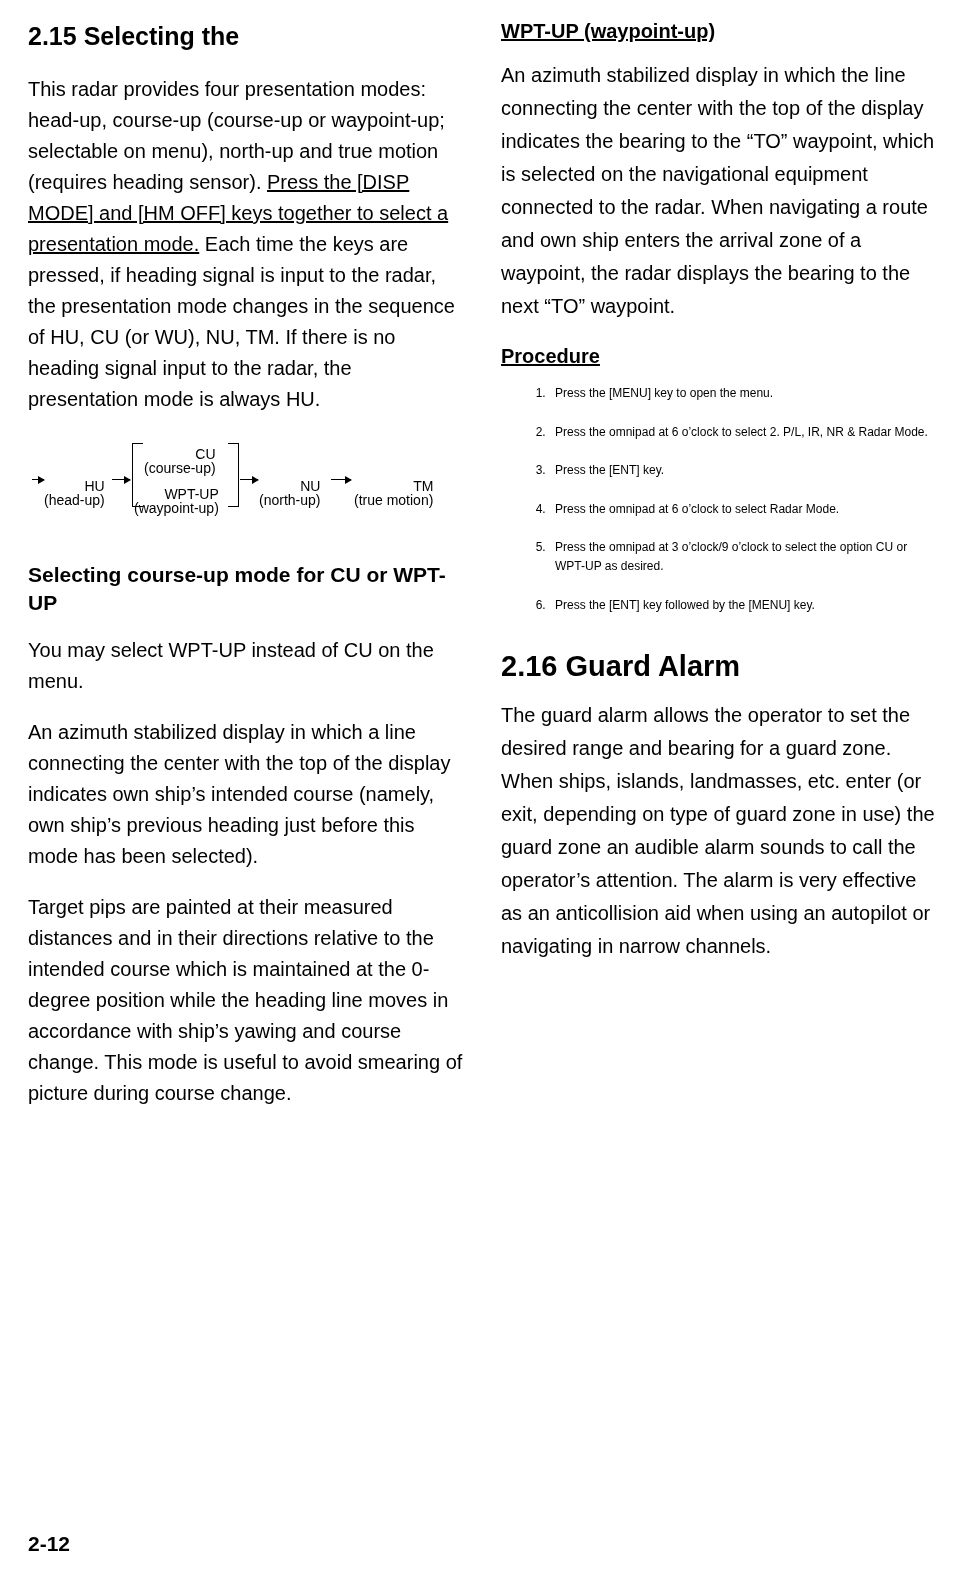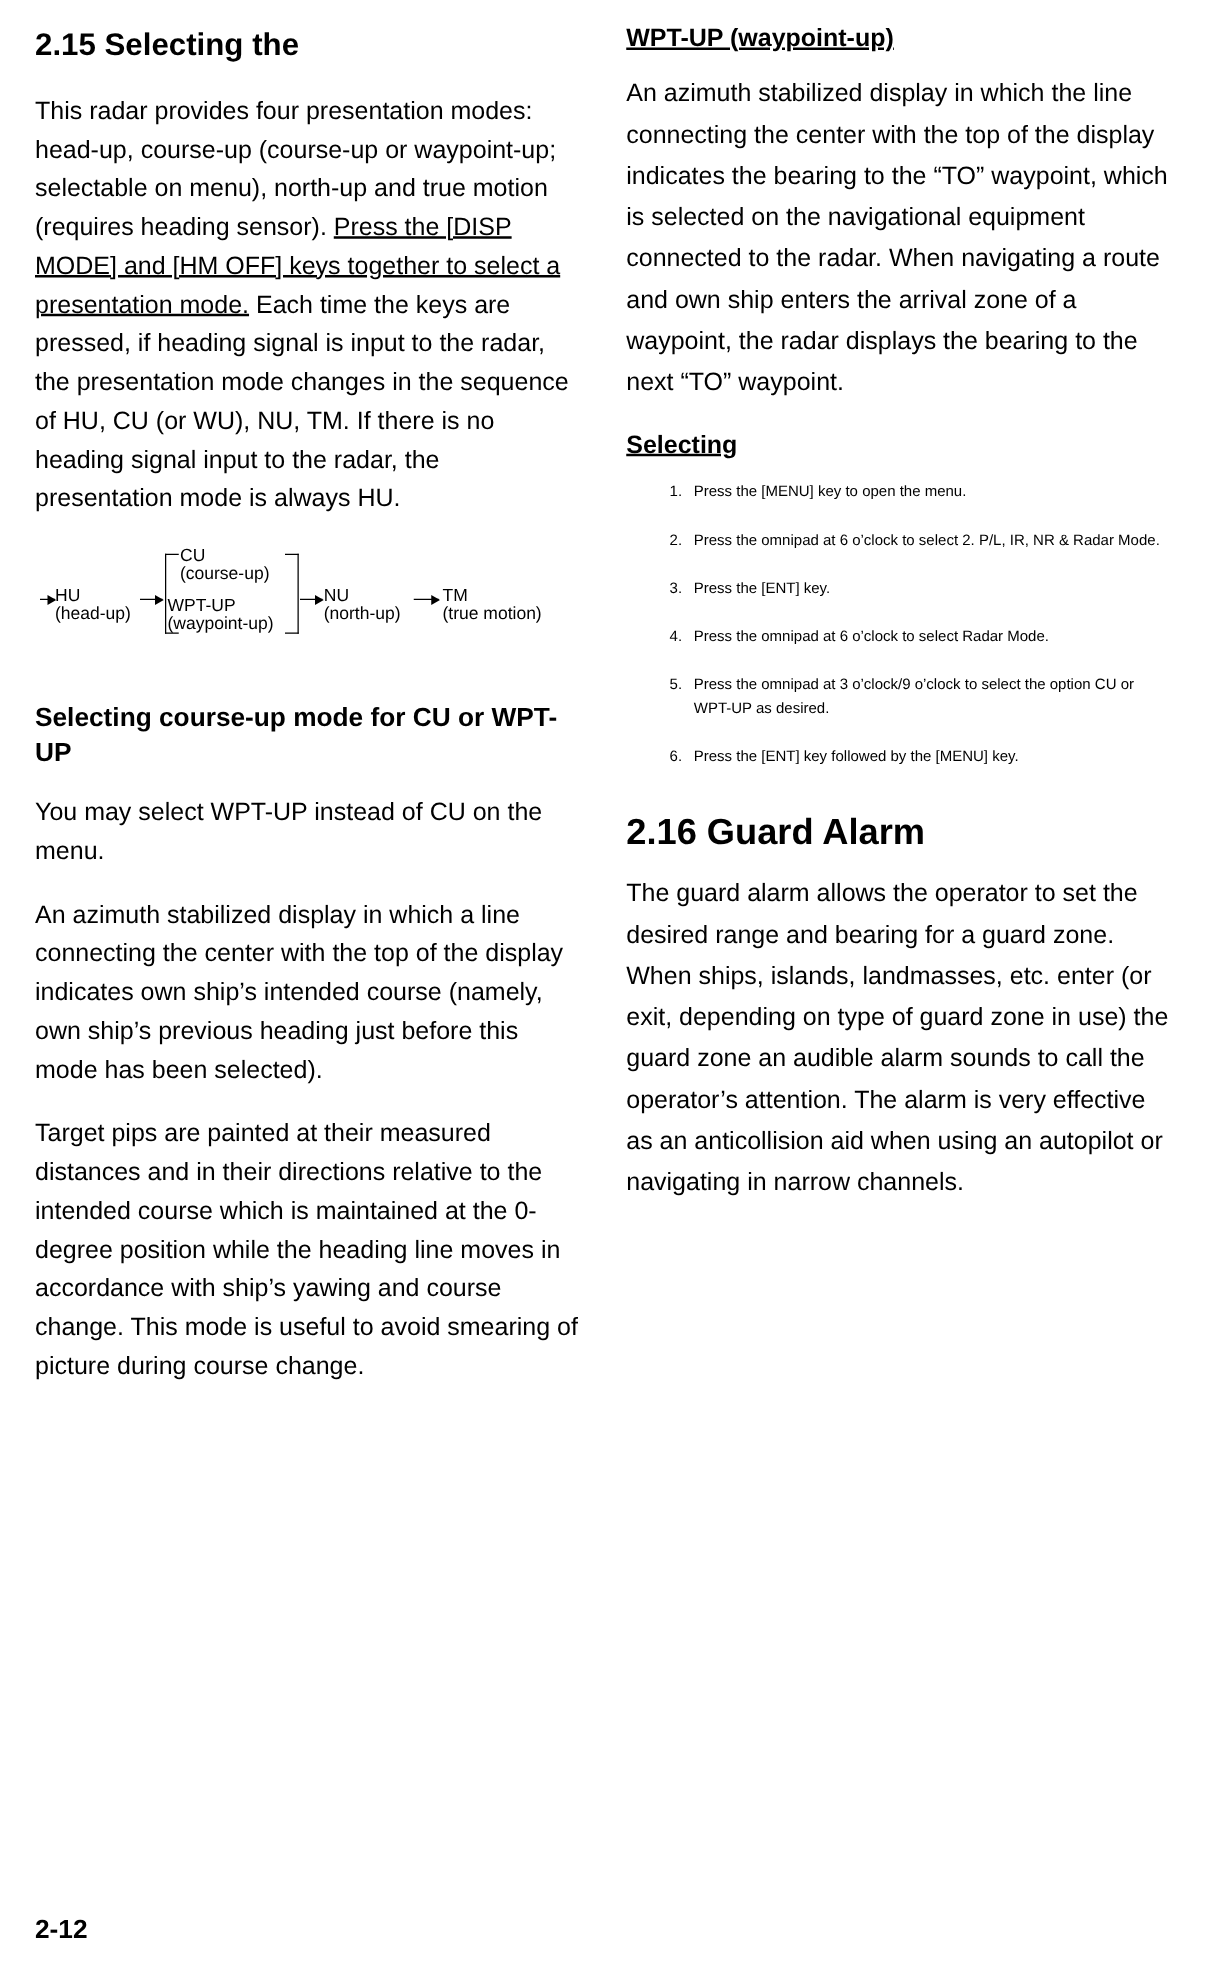--- a/index.html
+++ b/index.html
@@ -14,21 +14,21 @@
   .indent-hang { padding-left:56px; text-indent:-56px; }
   .u { text-decoration:underline; }
   .b { font-weight:bold; }
   .sub-h { font-size:21px; font-weight:bold; margin:40px 0 18px 0; line-height:1.35; }
   .sub-hu { font-size:20px; font-weight:bold; text-decoration:underline; margin:22px 0 16px 0; }
   ol.proc { font-size:12px; line-height:1.55; padding-left:48px; margin:0 0 24px 0; }
   ol.proc li { padding-left:6px; margin-bottom:20px; }
   .footer { position:absolute; left:28px; bottom:22px; font-size:21px; font-weight:bold; }
   
   .diagram { position:relative; width:430px; height:86px; margin:8px 0 8px -4px; font-size:14px; line-height:1.0; }
-  .dg-node { position:absolute; text-align:left; white-space:nowrap; }
+  .dg-node { position:absolute; text-align:right; white-space:nowrap;margin-top:10px; }
   .dg-hu { left:20px; top:34px; }
   .dg-cu { left:120px; top:2px; }
   .dg-wpt { left:110px; top:42px; }
   .dg-nu { left:235px; top:34px; }
   .dg-tm { left:330px; top:34px; }
   .dg-bracket-l { position:absolute; left:108px; top:8px; width:10px; height:62px; border-left:1px solid #000; border-top:1px solid #000; border-bottom:1px solid #000; }
   .dg-bracket-r { position:absolute; left:204px; top:8px; width:10px; height:62px; border-right:1px solid #000; border-top:1px solid #000; border-bottom:1px solid #000; }
   .dg-arrow { position:absolute; height:0; border-top:1px solid #000; }
   .dg-arrow::after { content:""; position:absolute; right:-1px; top:-4px; width:0; height:0; border-left:7px solid #000; border-top:4px solid transparent; border-bottom:4px solid transparent; }
   .dg-a1 { left:8px;  top:44px; width:12px; } 
@@ -84,21 +84,21 @@
       <p class="body-p">You may select WPT-UP instead of CU on the menu.</p>
 
       <p class="body-p">An azimuth stabilized display in which a line connecting the center with the top of the display indicates own ship’s intended course (namely, own ship’s previous heading just before this mode has been selected).</p>
       <p class="body-p">Target pips are painted at their measured distances and in their directions relative to the intended course which is maintained at the 0-degree position while the heading line moves in accordance with ship’s yawing and course change. This mode is useful to avoid smearing of picture during course change.</p>
     </div>
 
     <div class="col">
       <div class="sub-hu" style="margin-top:2px;">WPT-UP (waypoint-up)</div>
       <p class="body-p tall-lh">An azimuth stabilized display in which the line connecting the center with the top of the display indicates the bearing to the “TO” waypoint, which is selected on the navigational equipment connected to the radar. When navigating a route and own ship enters the arrival zone of a waypoint, the radar displays the bearing to the next “TO” waypoint.</p>
 
-      <div class="sub-hu">Selecting</div>
+      <div class="sub-hu">Procedure</div>
       <ol class="proc">
         <li>Press the [MENU] key to open the menu.</li>
         <li>Press the omnipad at 6 o’clock to select 2. P/L, IR, NR &amp; Radar Mode.</li>
         <li>Press the [ENT] key.</li>
         <li>Press the omnipad at 6 o’clock to select Radar Mode.</li>
         <li>Press the omnipad at 3 o’clock/9 o’clock to select the option CU or WPT-UP as desired.</li>
         <li>Press the [ENT] key followed by the [MENU] key.</li>
       </ol>
 
       <div class="h-section-inline">2.16 Guard Alarm</div>

